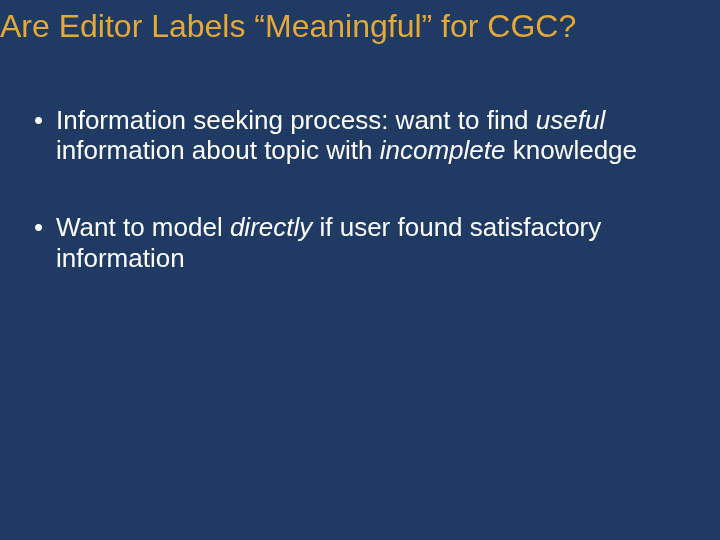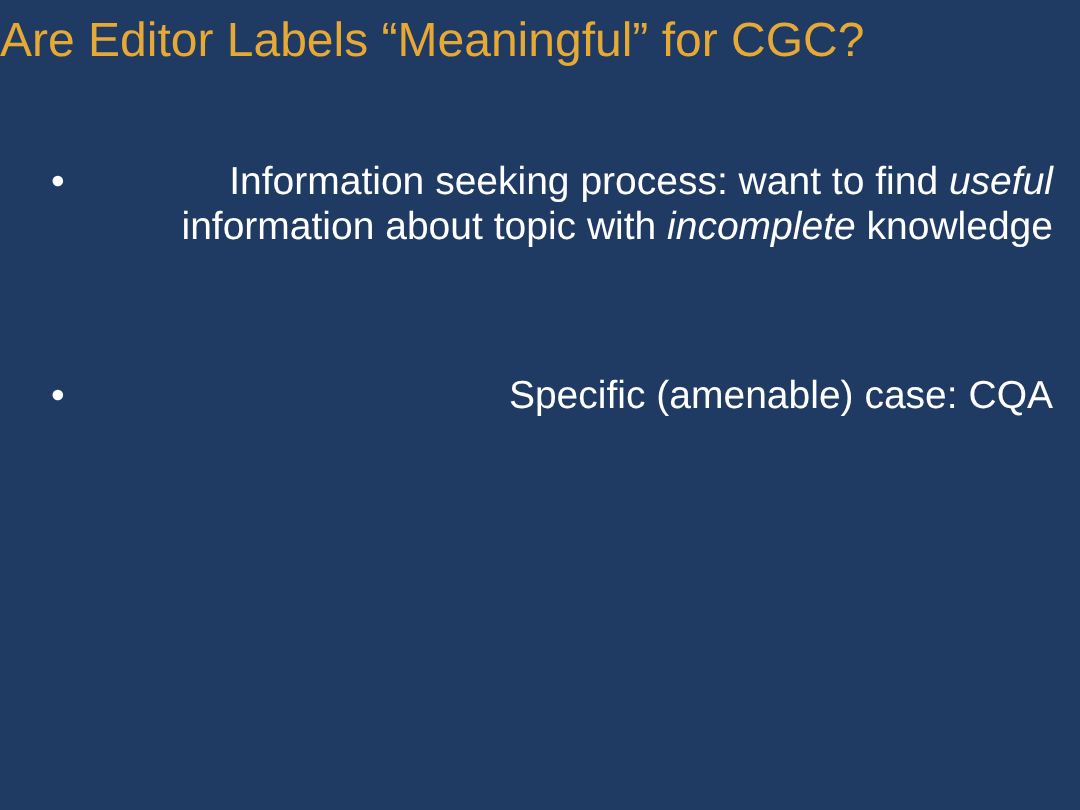--- a/index.html
+++ b/index.html
@@ -29,21 +29,20 @@
     line-height: 1.18;
   }
   ul.bullets {
     list-style: none;
     padding-left: 16px;
   }
   ul.bullets > li {
     position: relative;
     padding-left: 22px;
     margin-bottom: 10px;
-    text-align: right;
   }
   ul.bullets > li::before {
     content: "•";
     position: absolute;
     left: 0;
     top: 0;
     font-size: 26px;
     color: #ffffff;
   }
   ul.sub {
@@ -76,20 +75,22 @@
 
   <div class="content">
     <ul class="bullets">
       <li>
         <span>Information seeking process: want to find </span><span class="i">useful</span><span> information about topic with </span><span class="i">incomplete</span><span> knowledge</span>
       </li>
     </ul>
 
     <div class="spacer"></div>
 
+    <ul class="bullets">
+      <li>
+        <span>Want to model </span><span class="i">directly</span><span> if user found satisfactory information</span>
+      </li>
+    </ul>
 
     <div class="spacer"></div>
 
-    <ul class="bullets">
-      <li>Specific (amenable) case: CQA</li>
-    </ul>
   </div>
 </div>
 
 </body></html>

